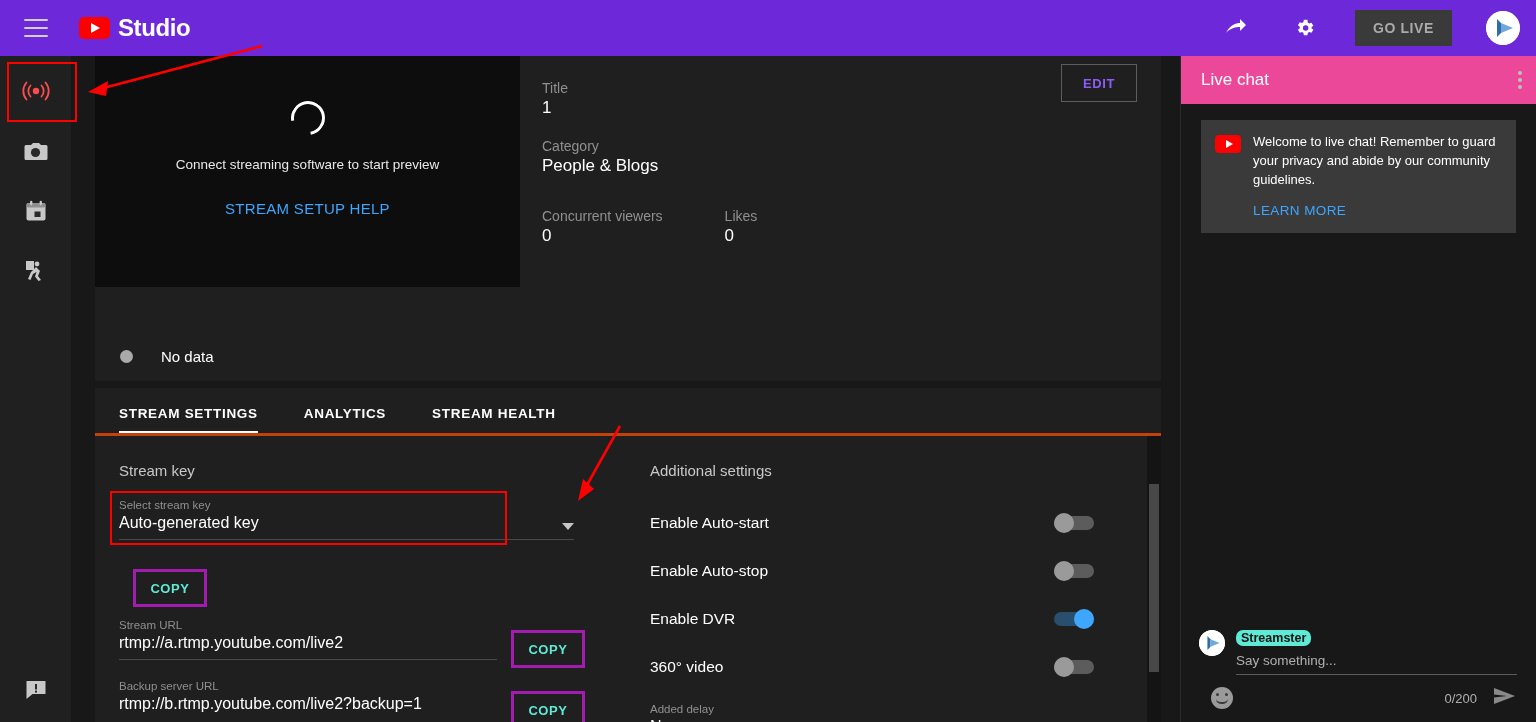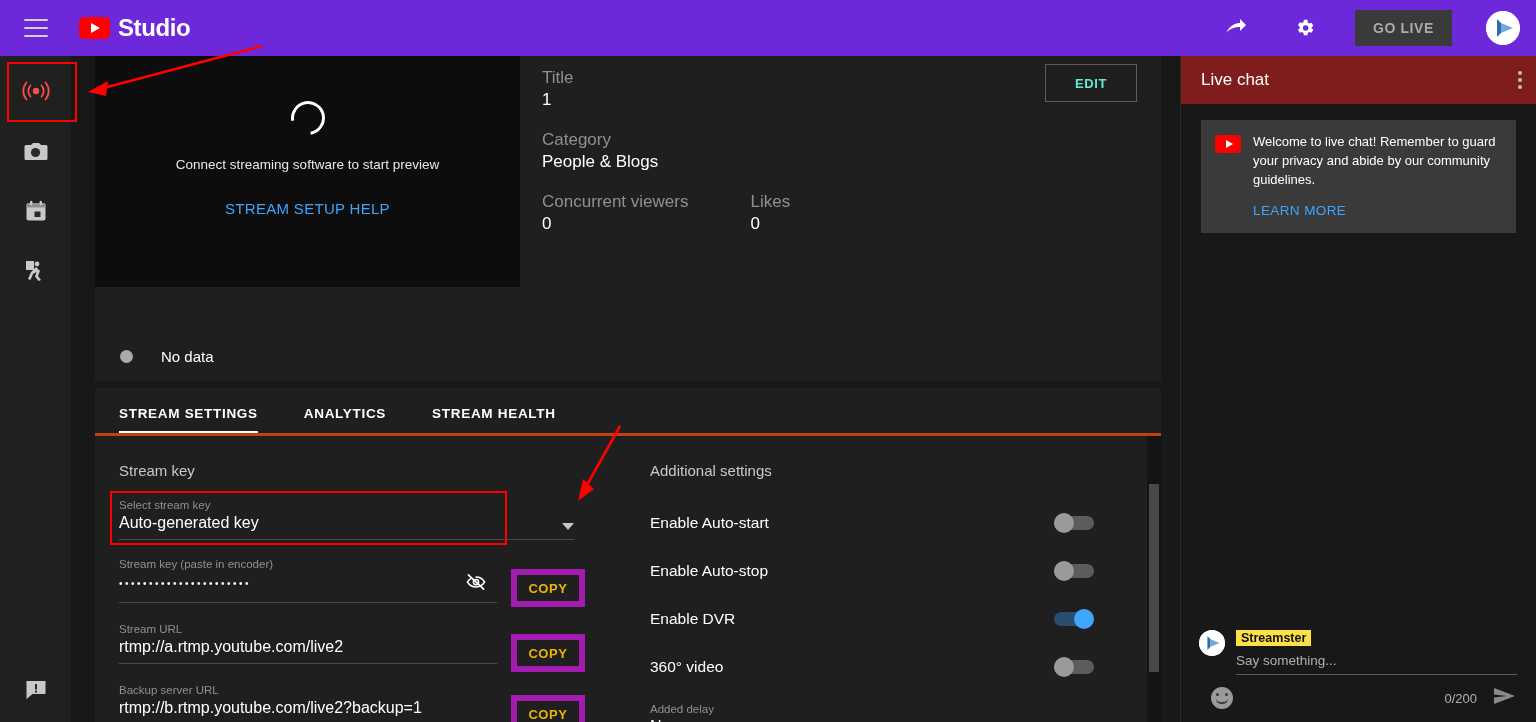--- a/index.html
+++ b/index.html
@@ -107,29 +107,29 @@
     border-top-color: #fff; border-right-color: #fff; border-left-color: #fff;
     border-radius: 50%;
     transform: rotate(35deg);
   }
   .preview-text { font-size: 13.5px; color: #e8e8e8; margin-top: 22px; }
   .preview-link {
     font-size: 15px; color: #3ea6ff; font-weight: 500;
     letter-spacing: .3px; margin-top: 28px; cursor: pointer;
   }
   .meta { flex: 1; padding: 12px 0 0 22px; position: relative; }
-  .meta-label { font-size: 17px; color: #909090; margin-bottom: 2px; }
+  .meta-label { font-size: 14px; color: #909090; margin-bottom: 2px; margin-top: 12px; }
   .meta-value { font-size: 17px; color: #fff; font-weight: 400; }
   .meta-block { margin-bottom: 20px; }
   .meta-row { display: flex; gap: 62px; }
   .edit-btn {
     position: absolute; top: 8px; right: 24px;
-    width: 92px; height: 38px;
+    width: 76px; height: 38px;
     background: transparent; border: 1px solid #5d5d5d;
-    color: #5eead4; font-size: 13px; font-weight: bold; letter-spacing: .6px;
+    color: #8b5cf6; font-size: 13px; font-weight: bold; letter-spacing: .6px;
     cursor: pointer;
   }
   .nodata-row {
     position: absolute; top: 275px; left: 24px;
     width: 1066px; height: 50px;
     background: #1f1f1f;
     display: flex; align-items: center;
   }
   .nodata-dot {
     width: 13px; height: 13px; border-radius: 50%;
@@ -170,21 +170,21 @@
   .field-label { font-size: 11.5px; color: #909090; margin-bottom: 3px; }
   .field-value {
     font-size: 16px; color: #fff; font-weight: 400;
     padding-bottom: 7px;
   }
   .field-underline { height: 1px; background: #4a4a4a; }
   .field-row { display: flex; align-items: flex-start; }
   .field-box { width: 378px; }
   .copy-btn {
     width: 74px; height: 38px; margin-left: 14px; margin-top: 11px;
-    background: transparent; border: 6px solid #a21caf; color: #eab308;
+    background: transparent; border: 3px solid #a21caf; color: #5eead4;
     font-size: 13px; font-weight: bold; letter-spacing: .6px; cursor: pointer;
   }
   .caret {
     width: 0; height: 0;
     border-left: 6px solid transparent; border-right: 6px solid transparent;
     border-top: 7px solid #c6c6c6;
   }
   .dots {
     font-size: 10px; letter-spacing: 2.5px; color: #fff;
     line-height: 22px;
@@ -220,21 +220,21 @@
   }
 
   
   .chat {
     position: absolute; top: 56px; left: 1180px;
     width: 356px; height: 666px;
     background: #181818;
     border-left: 1px solid #2a2a2a;
   }
   .chat-header {
-    height: 48px; background: #7f1d1d;
+    height: 48px; background: #ec4899;
     display: flex; align-items: center; padding: 0 14px 0 20px;
   }
   .chat-title { font-size: 17px; color: #fff; }
   .kebab { margin-left: auto; cursor: pointer; display: flex; flex-direction: column; gap: 3px; }
   .kebab i { width: 4px; height: 4px; border-radius: 50%; background: #c0c0c0; display: block; }
   .chat-body { padding: 16px 20px 0 20px; height: 560px; }
   .welcome-card {
     background: #3a3a3a; padding: 13px 14px 15px 14px;
     display: flex; gap: 12px;
   }
@@ -258,22 +258,22 @@
     padding: 10px 20px 0 18px;
   }
   .chat-input-row { display: flex; gap: 11px; }
   .chat-avatar {
     width: 26px; height: 26px; border-radius: 50%; background: #fff;
     display: flex; align-items: center; justify-content: center;
     overflow: hidden; flex-shrink: 0; margin-top: 2px;
   }
   .chat-input-col { flex: 1; }
   .username-badge {
-    display: inline-block; background: #fde047; color: #111;
-    font-size: 12.5px; font-weight: bold; padding: 1px 5px;
+    display: inline-block; background: #5eead4; color: #111;
+    font-size: 12.5px; font-weight: bold; padding: 1px 5px; border-radius: 7px;
   }
   .say-something {
     font-size: 13.5px; color: #b0b0b0; margin-top: 7px; padding-bottom: 6px;
     border-bottom: 1px solid #5a5a5a;
   }
   .chat-actions {
     display: flex; align-items: center; margin-top: 12px;
     padding-left: 0px;
   }
   .emoji {
@@ -427,32 +427,20 @@
         <div class="field" style="width:455px; margin-bottom:18px;">
           <div class="field-label">Select stream key</div>
           <div style="display:flex; align-items:center;">
             <div class="field-value" style="flex:1">Auto-generated key</div>
             <div class="caret"></div>
           </div>
           <div class="field-underline"></div>
         </div>
 
         <div class="field-row">
-          <div class="field field-box">
-            <div class="field-label">Stream key (paste in encoder)</div>
-            <div class="field-value dots">••••••••••••••••••••••</div>
-            <div class="field-underline"></div>
-            <div class="eye-off">
-              <svg width="22" height="18" viewBox="0 0 24 20">
-                <path d="M12 4.5c4.3 0 8 3 9.5 5.5-0.8 1.3-2.2 3-4.1 4.1M6.2 6.2C4.4 7.3 3 8.9 2.5 10c1.5 2.5 5.2 5.5 9.5 5.5 1.4 0 2.7-.3 3.9-.8" stroke="#fff" stroke-width="1.7" fill="none" stroke-linecap="round"></path>
-                <circle cx="12" cy="10" r="2.9" stroke="#fff" stroke-width="1.7" fill="none"></circle>
-                <line x1="3.5" y1="2" x2="20.5" y2="18" stroke="#fff" stroke-width="1.9" stroke-linecap="round"></line>
-              </svg>
-            </div>
-          </div>
           <button class="copy-btn">COPY</button>
         </div>
 
         <div class="field-row" style="margin-top:12px;">
           <div class="field field-box">
             <div class="field-label">Stream URL</div>
             <div class="field-value">rtmp://a.rtmp.youtube.com/live2</div>
             <div class="field-underline"></div>
           </div>
           <button class="copy-btn">COPY</button>

